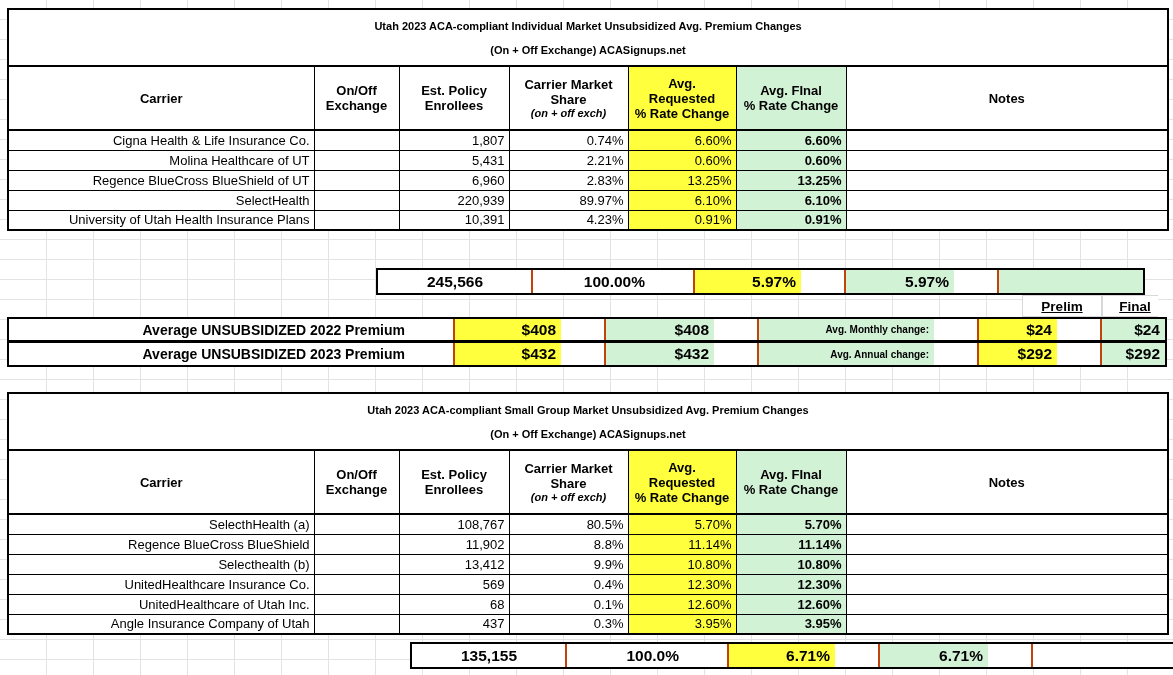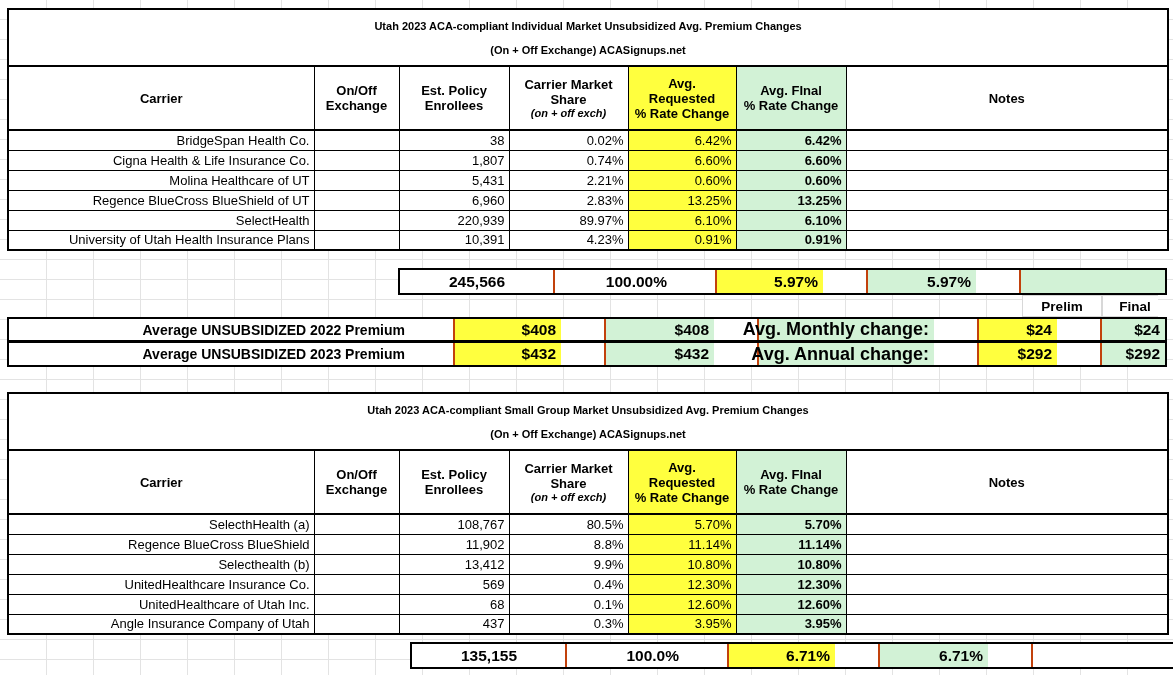--- a/index.html
+++ b/index.html
@@ -40,21 +40,21 @@
   .tcell{
     box-sizing:border-box;flex:0 0 auto;display:flex;align-items:center;justify-content:flex-end;
     font-weight:bold;font-size:15.5px;padding:0 5px;background:#fff;white-space:nowrap;
   }
   .tcell + .tcell{border-left:2px solid #c2410c;margin-left:43px;}
   .plabel{
     box-sizing:border-box;flex:0 0 auto;display:flex;align-items:center;justify-content:center;
     font-weight:bold;font-size:13.5px;background:#fff;border:1px solid #d8d8d8;
   }
   .prem-label{font-size:14px;justify-content:flex-end;padding-left:32px;}
-  .chg-label{font-size:18px;justify-content:flex-end;}
+  .chg-label{font-size:10px;justify-content:flex-end;}
 </style>
 </head>
 <body>
 
 <div class="sheet">
 
   <table class="grid" style="top:8px;">
     <colgroup>
       <col style="width:306px">
         <col style="width:85px">
@@ -83,29 +83,20 @@
         <div class="sub">(on + off exch)</div>
       </th>
       <th class="pre req">Avg.
 Requested
 % Rate Change</th>
       <th class="pre fin">Avg. FInal
 % Rate Change</th>
       <th>Notes</th>
     </tr>
     <tr class="data">
-      <td class="carrier">BridgeSpan Health Co.</td>
-      <td></td>
-      <td class="num">38</td>
-      <td class="num">0.02%</td>
-      <td class="num req">6.42%</td>
-      <td class="num fin">6.42%</td>
-      <td></td>
-    </tr>
-    <tr class="data">
       <td class="carrier">Cigna Health &amp; Life Insurance Co.</td>
       <td></td>
       <td class="num">1,807</td>
       <td class="num">0.74%</td>
       <td class="num req">6.60%</td>
       <td class="num fin">6.60%</td>
       <td></td>
     </tr>
     <tr class="data">
       <td class="carrier">Molina Healthcare of UT</td>
@@ -139,29 +130,29 @@
       <td></td>
       <td class="num">10,391</td>
       <td class="num">4.23%</td>
       <td class="num req">0.91%</td>
       <td class="num fin">0.91%</td>
       <td></td>
     </tr>
   </tbody>
     </table>
 
-  <div class="abs frame" style="left:398px;top:268px;width:769px;height:27px;">
+  <div class="abs frame" style="left:376px;top:268px;width:769px;height:27px;">
     <div class="tcell" style="width:110px">245,566</div>
     <div class="tcell" style="width:119px">100.00%</div>
     <div class="tcell req" style="width:108px">5.97%</div>
     <div class="tcell fin" style="width:110px">5.97%</div>
     <div class="tcell fin" style="flex:1 1 auto"></div>
   </div>
 
-  <div class="abs" style="left:1022px;top:295px;width:136px;height:22px;">
+  <div class="abs" style="left:1022px;top:295px;width:136px;height:22px;text-decoration:underline;">
     <div class="plabel" style="width:80px">Prelim</div>
     <div class="plabel" style="width:66px">Final</div>
   </div>
 
   <div class="abs frame" style="left:7px;top:317px;width:1160px;height:25px;">
     <div class="tcell prem-label" style="flex:1 1 auto">Average UNSUBSIDIZED 2022 Premium</div>
     <div class="tcell req" style="width:108px">$408</div>
     <div class="tcell fin" style="width:110px">$408</div>
     <div class="tcell fin chg-label" style="width:177px">Avg. Monthly change:</div>
     <div class="tcell req" style="width:80px">$24</div>

